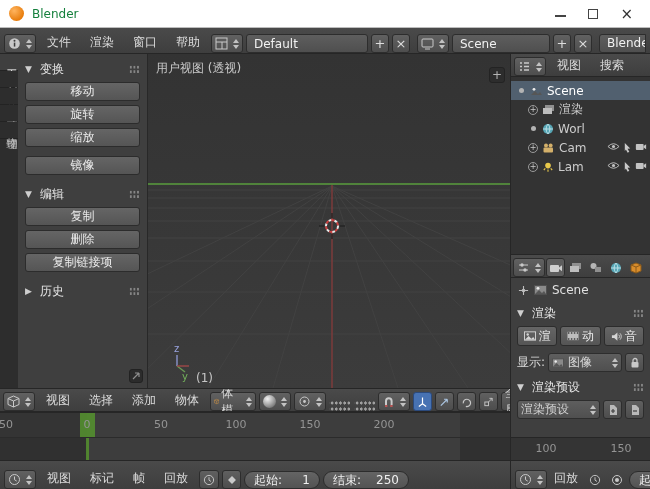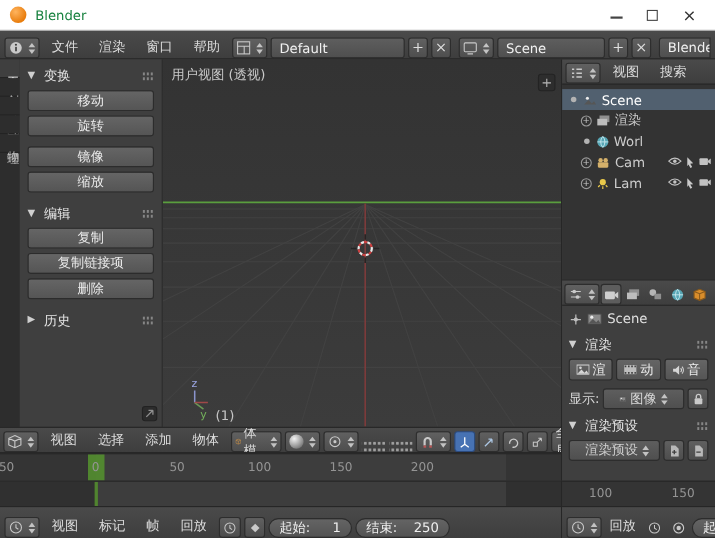--- a/index.html
+++ b/index.html
@@ -90,21 +90,21 @@
   .props { height:183px; background:#3f3f3f; border-top:1px solid #262626; overflow:hidden; }
   .p-header { height:23px; padding:0 2px; gap:1px; }
   .p-tab { width:19px; height:19px; display:inline-flex; align-items:center; justify-content:center; border-radius:3px; flex:none; }
   .p-tab.active { background:#5d5d5d; border:1px solid #2c2c2c; }
   .breadcrumb { height:24px; display:flex; align-items:center; gap:5px; padding:0 7px; color:#e0e0e0; }
   .props .panel-header { padding:0 6px; }
   .props-row { display:flex; gap:3px; padding:2px 6px; align-items:center; }
   .pbtn { flex:1; height:20px; background:linear-gradient(#656565,#555555); border:1px solid #2c2c2c; border-radius:3px;
           display:inline-flex; align-items:center; justify-content:center; gap:3px; color:#ebebeb; overflow:hidden; white-space:nowrap; }
   .drop { flex:1; height:19px; background:linear-gradient(#5e5e5e,#4f4f4f); border:1px solid #2d2d2d; border-radius:3px;
-          display:inline-flex; align-items:center; gap:4px; padding:0 14px; overflow:hidden; white-space:nowrap; }
+          display:inline-flex; align-items:center; gap:4px; padding:0 3px; overflow:hidden; white-space:nowrap; }
 
   
   .tl-left { left:0; top:412px; width:510px; height:77px; }
   .ruler1 { height:25px; background:#343434; position:relative; overflow:hidden; border-top:1px solid #262626; }
   .tl-sub { height:23px; background:#303030; position:relative; overflow:hidden; border-top:1px solid #2b2b2b; }
   .inrange { position:absolute; left:87px; top:0; width:373px; height:100%; background:#3d3d3d; }
   .rlabel { position:absolute; top:5px; color:#949494; font-size:11px; transform:translateX(-50%); }
   .ruler2 .rlabel { top:4px; }
   .frame-marker { position:absolute; left:80px; top:0; width:15px; height:100%; background:#538c2f; opacity:.92; }
   .frame-line { position:absolute; left:86px; top:0; width:3px; height:100%; background:#538c2f; opacity:.9; }
@@ -183,31 +183,31 @@
 </div>
 
 <div class="abs shelf">
   <div class="panel-header">
     <span class="tri">▼</span>
     <span>变换</span>
     <span class="dots"></span>
   </div>
   <span class="tool-btn">移动</span>
   <span class="tool-btn">旋转</span>
+  <span class="tool-btn">缩放</span>
   <span class="tool-btn" style="margin-top:9px;">镜像</span>
-  <span class="tool-btn">缩放</span>
 
   <div class="panel-header" style="margin-top:10px;">
     <span class="tri">▼</span>
     <span>编辑</span>
     <span class="dots"></span>
   </div>
   <span class="tool-btn">复制</span>
+  <span class="tool-btn">删除</span>
   <span class="tool-btn">复制链接项</span>
-  <span class="tool-btn">删除</span>
 
   <div class="panel-header" style="margin-top:10px;">
     <span class="tri">▶</span>
     <span>历史</span>
     <span class="dots"></span>
   </div>
 
   <span class="corner-btn">
     <svg width="12" height="12" viewBox="0 0 12 12">
       <path d="M3 9L9 3M9 3H5M9 3v4" stroke="#8f8f8f" fill="none" stroke-width="1.2"></path>

